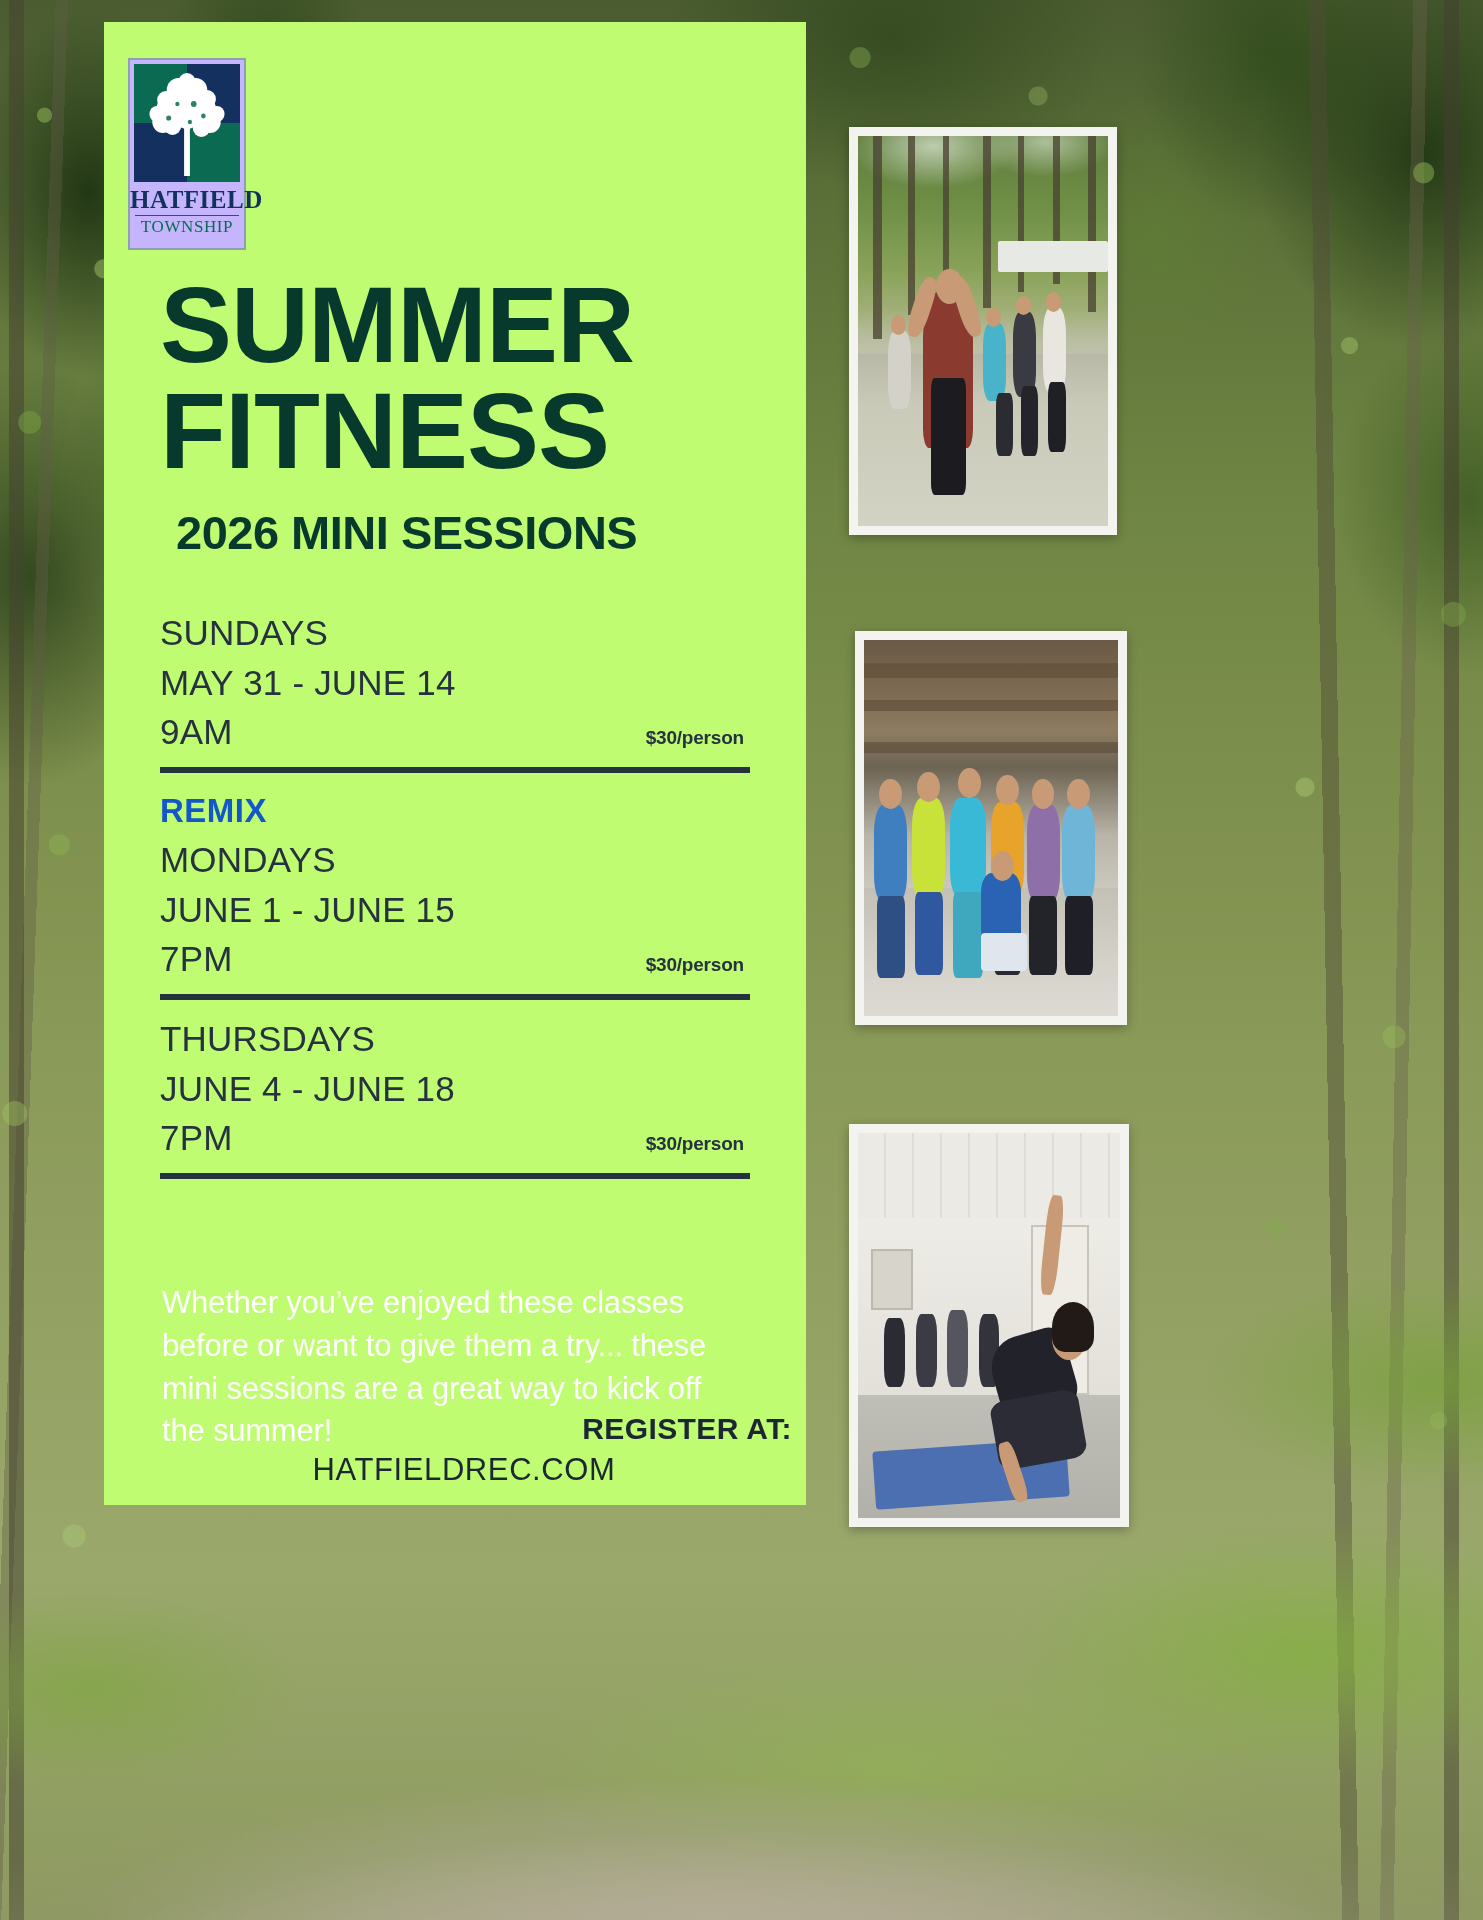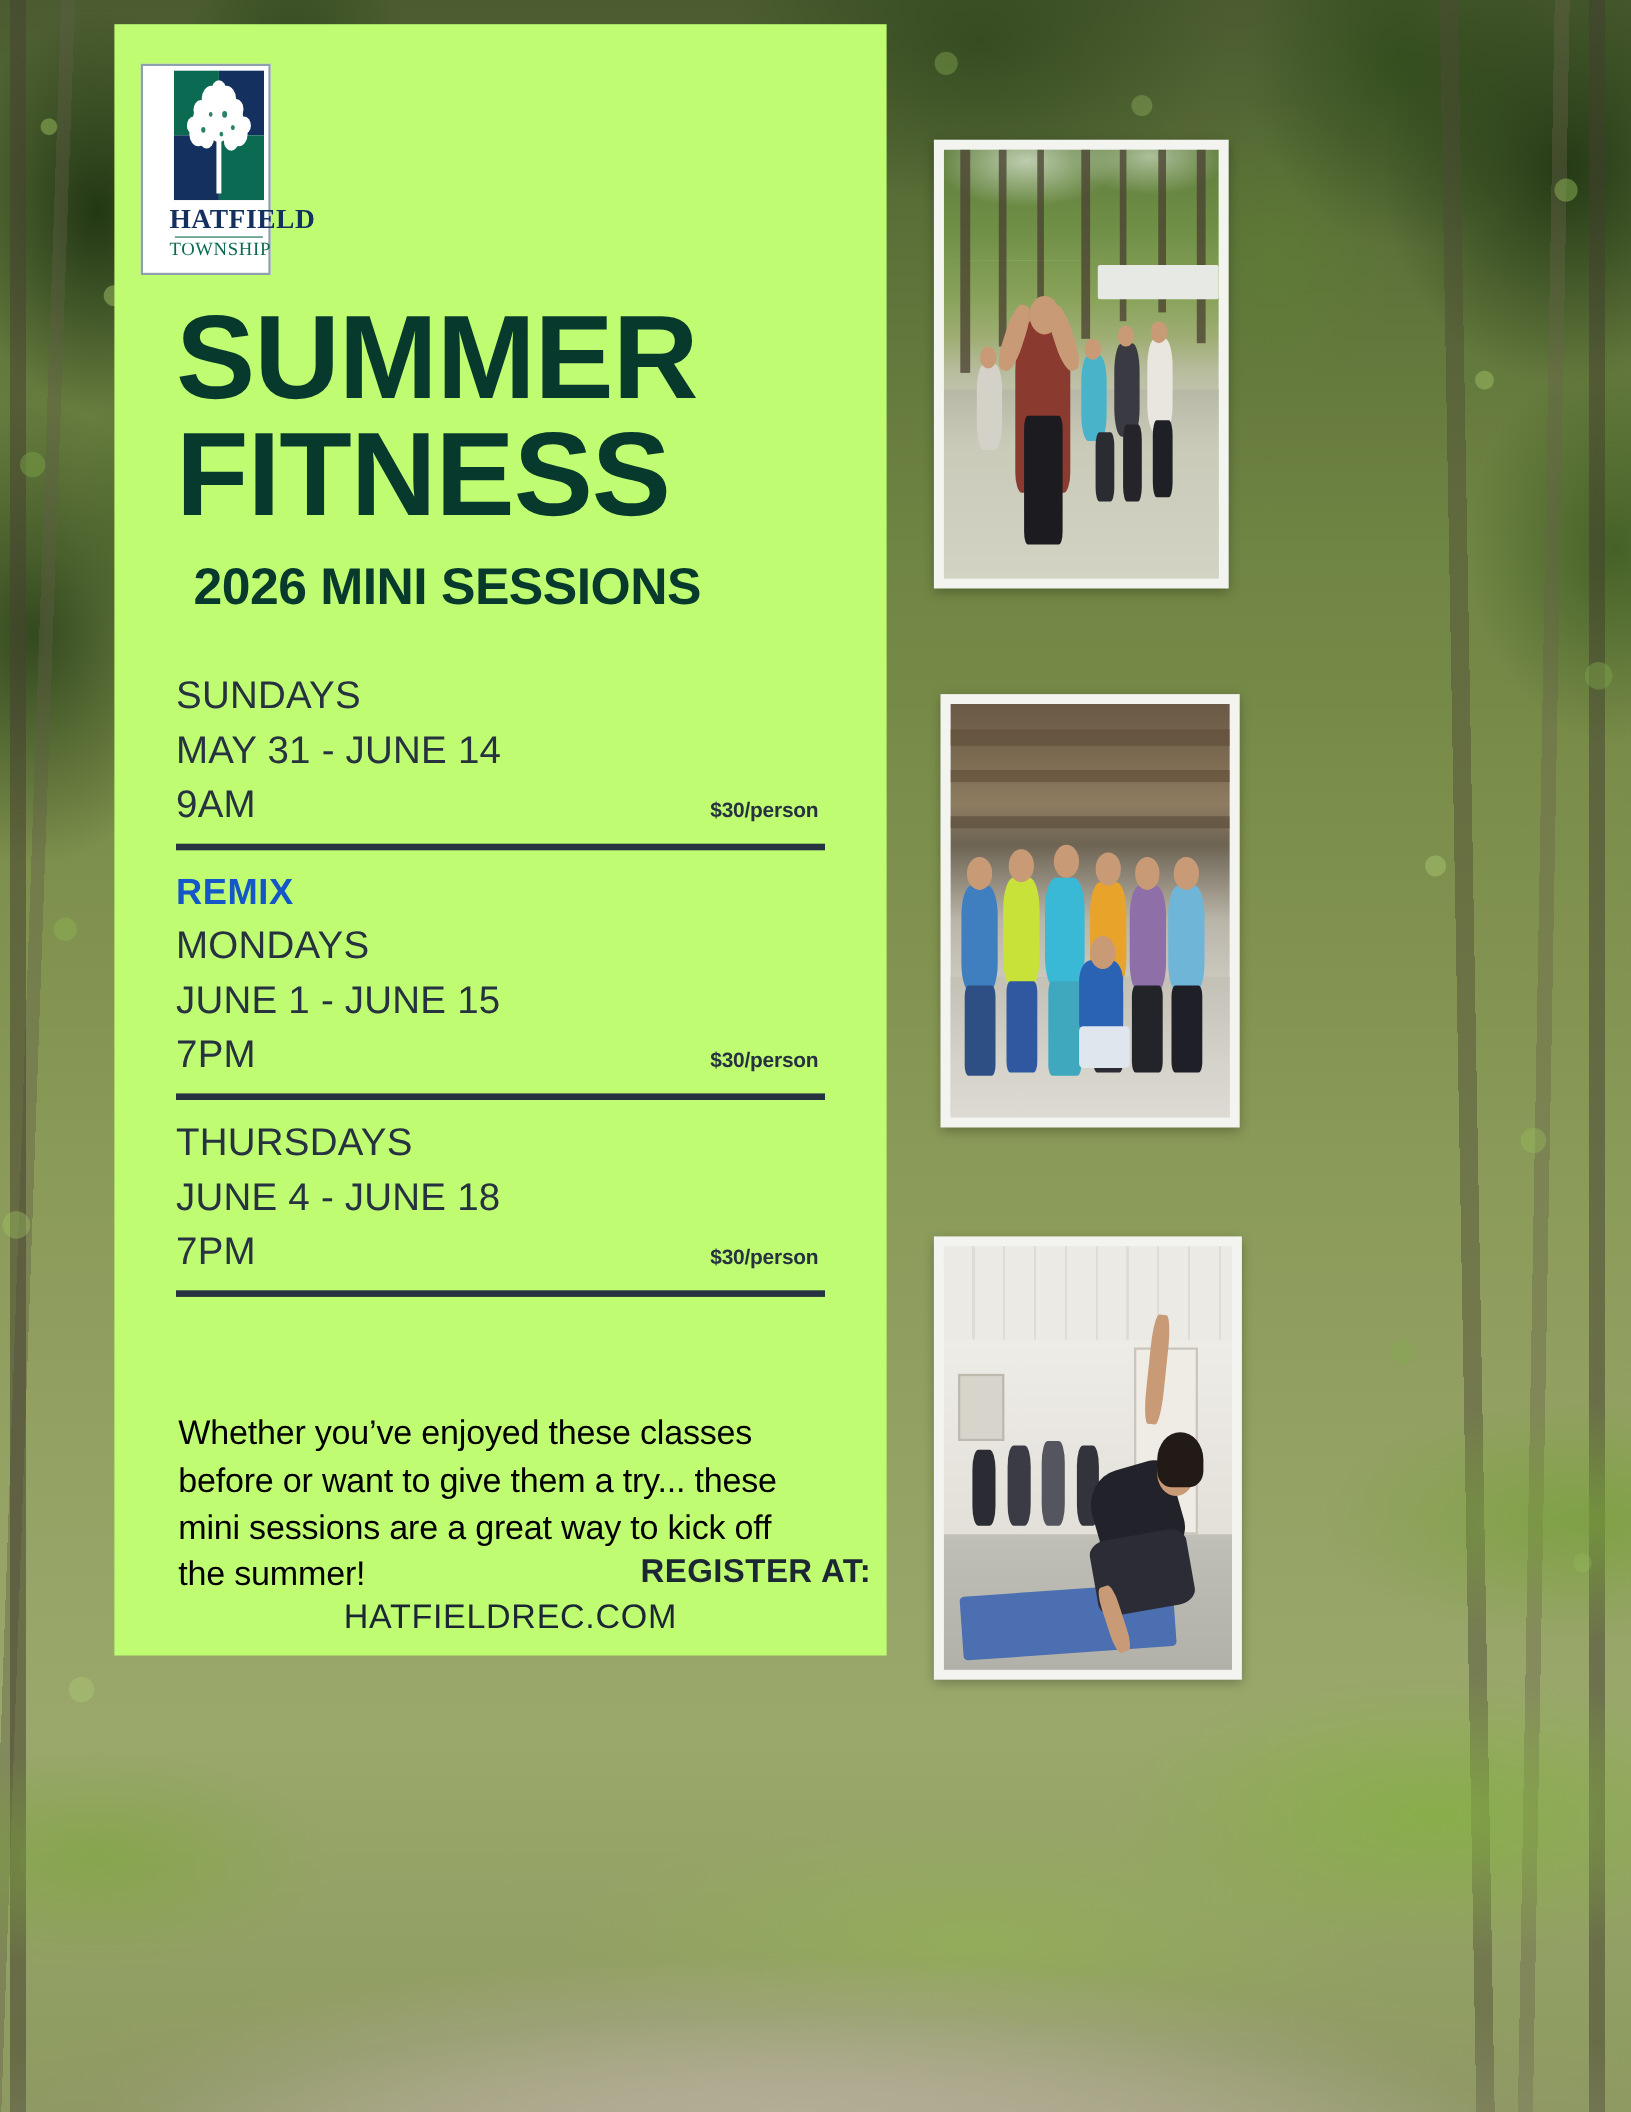--- a/index.html
+++ b/index.html
@@ -73,22 +73,22 @@
 
   
   #flyer{
     position:absolute;left:104px;top:22px;width:702px;height:1483px;
     background:#c0fc72;
   }
 
   
   #logo{
     position:absolute;left:128px;top:58px;width:118px;height:192px;
-    background:#ffffff;border:2px solid #8e9fae;box-sizing:border-box;
-    display:flex;flex-direction:column;padding-left:24px;
+    background:#c4b5fd;border:2px solid #8e9fae;box-sizing:border-box;
+    display:flex;flex-direction:column;
   }
   .logo-mark{position:relative;margin:4px 4px 0 4px;height:118px;overflow:hidden;}
   .q{position:absolute;width:50%;height:50%;}
   .q1{left:0;top:0;background:#0a6b52;}
   .q2{right:0;top:0;background:#13305e;}
   .q3{left:0;bottom:0;background:#13305e;}
   .q4{right:0;bottom:0;background:#0a6b52;}
   .tree{position:absolute;left:0;top:0;width:100%;height:100%;}
   .logo-word{
     text-align:center;color:#13305e;font-weight:bold;letter-spacing:.5px;
@@ -114,21 +114,21 @@
   .class-block{position:relative;}
   .class-name{font-size:33px;font-weight:bold;letter-spacing:.5px;line-height:1.45;}
   .class-line{font-size:35px;color:#26323f;line-height:1.42;letter-spacing:.2px;}
   .class-lastrow{display:flex;align-items:baseline;justify-content:space-between;}
   .class-price{font-size:19px;font-weight:bold;color:#26323f;letter-spacing:-.2px;padding-right:6px;}
   .rule{height:6px;background:#26323f;margin:10px 0 14px 0;}
 
   
   #blurb{
     position:absolute;left:162px;top:1282px;width:580px;
-    color:#000000;font-size:31px;line-height:1.38;letter-spacing:-.2px;
+    color:#ffffff;font-size:31px;line-height:1.38;letter-spacing:-.2px;
   }
   #register{position:absolute;left:162px;top:1412px;width:630px;text-align:right;}
   #register-label{color:#1b2733;font-size:30px;font-weight:bold;letter-spacing:.4px;}
   #register-url{color:#1b2733;font-size:31px;letter-spacing:.6px;margin-top:6px;text-align:center;padding-right:26px;}
 
   
   .photo{
     position:absolute;background:#f3f3ef;padding:9px;
     box-shadow:0 3px 10px rgba(0,0,0,.28);
   }

